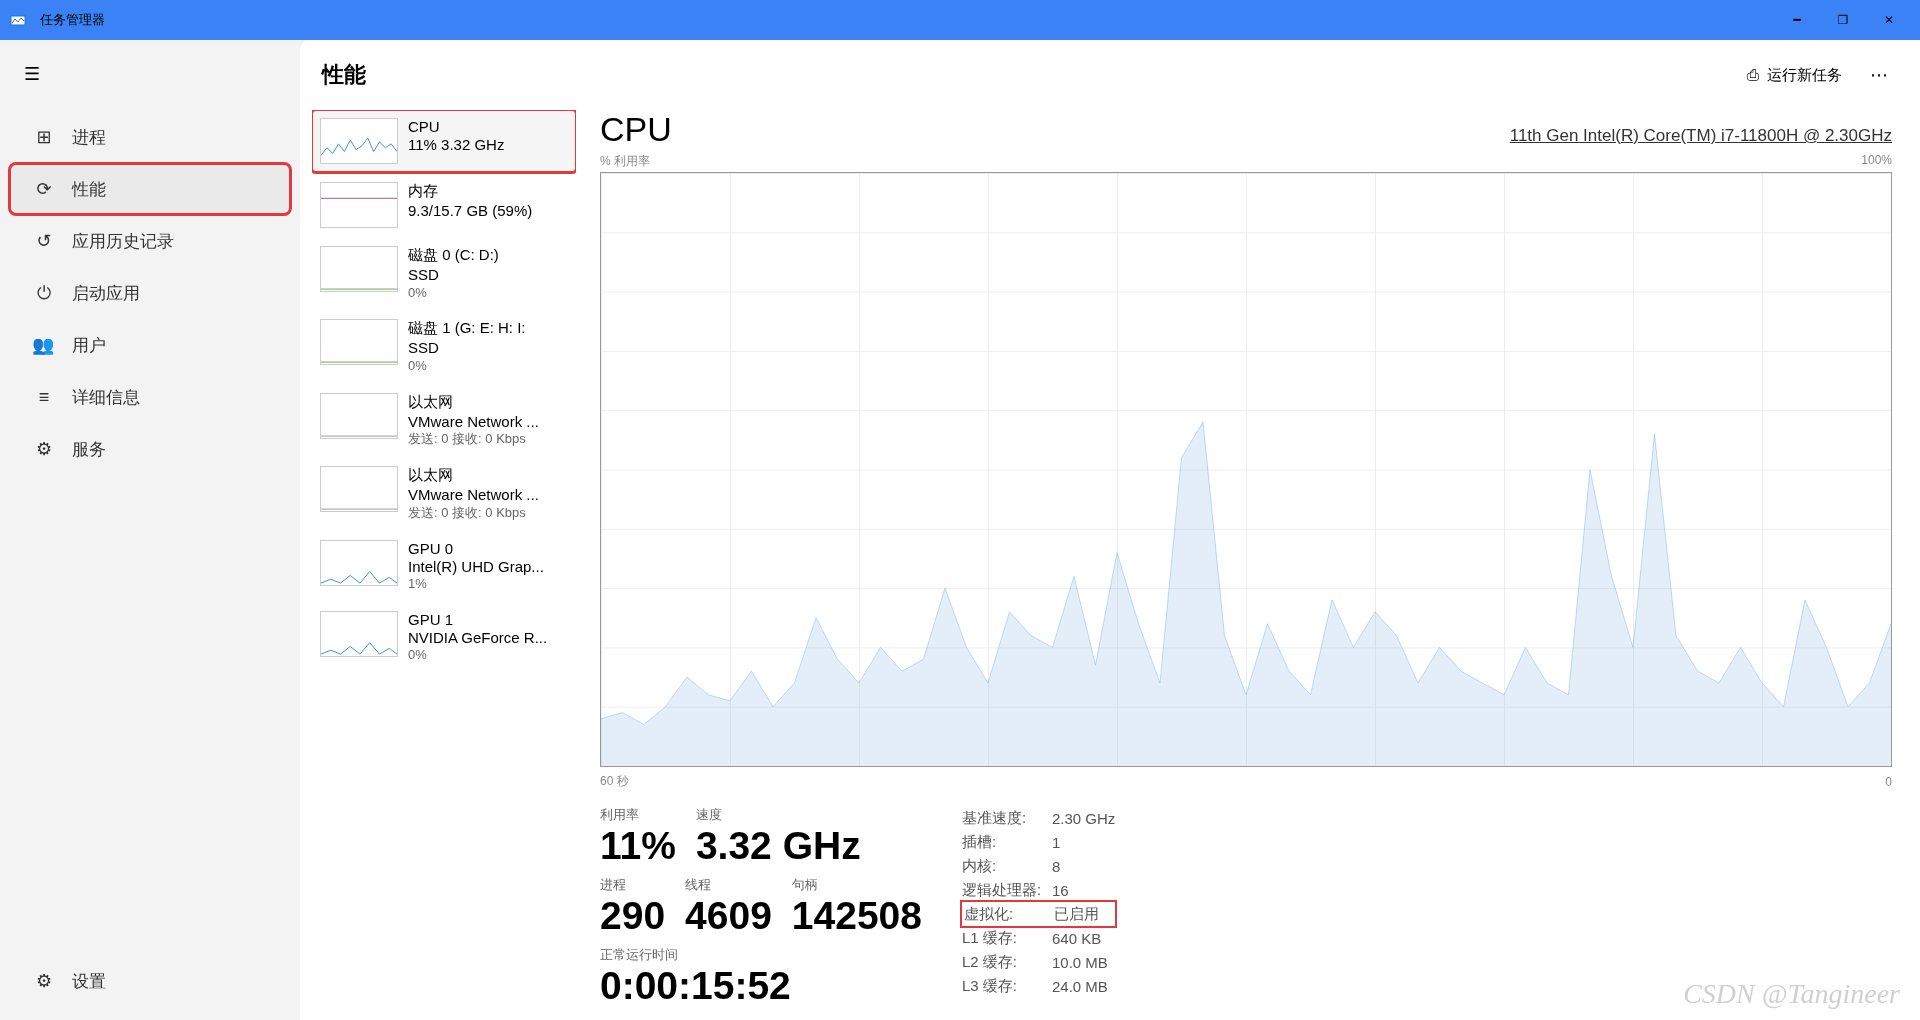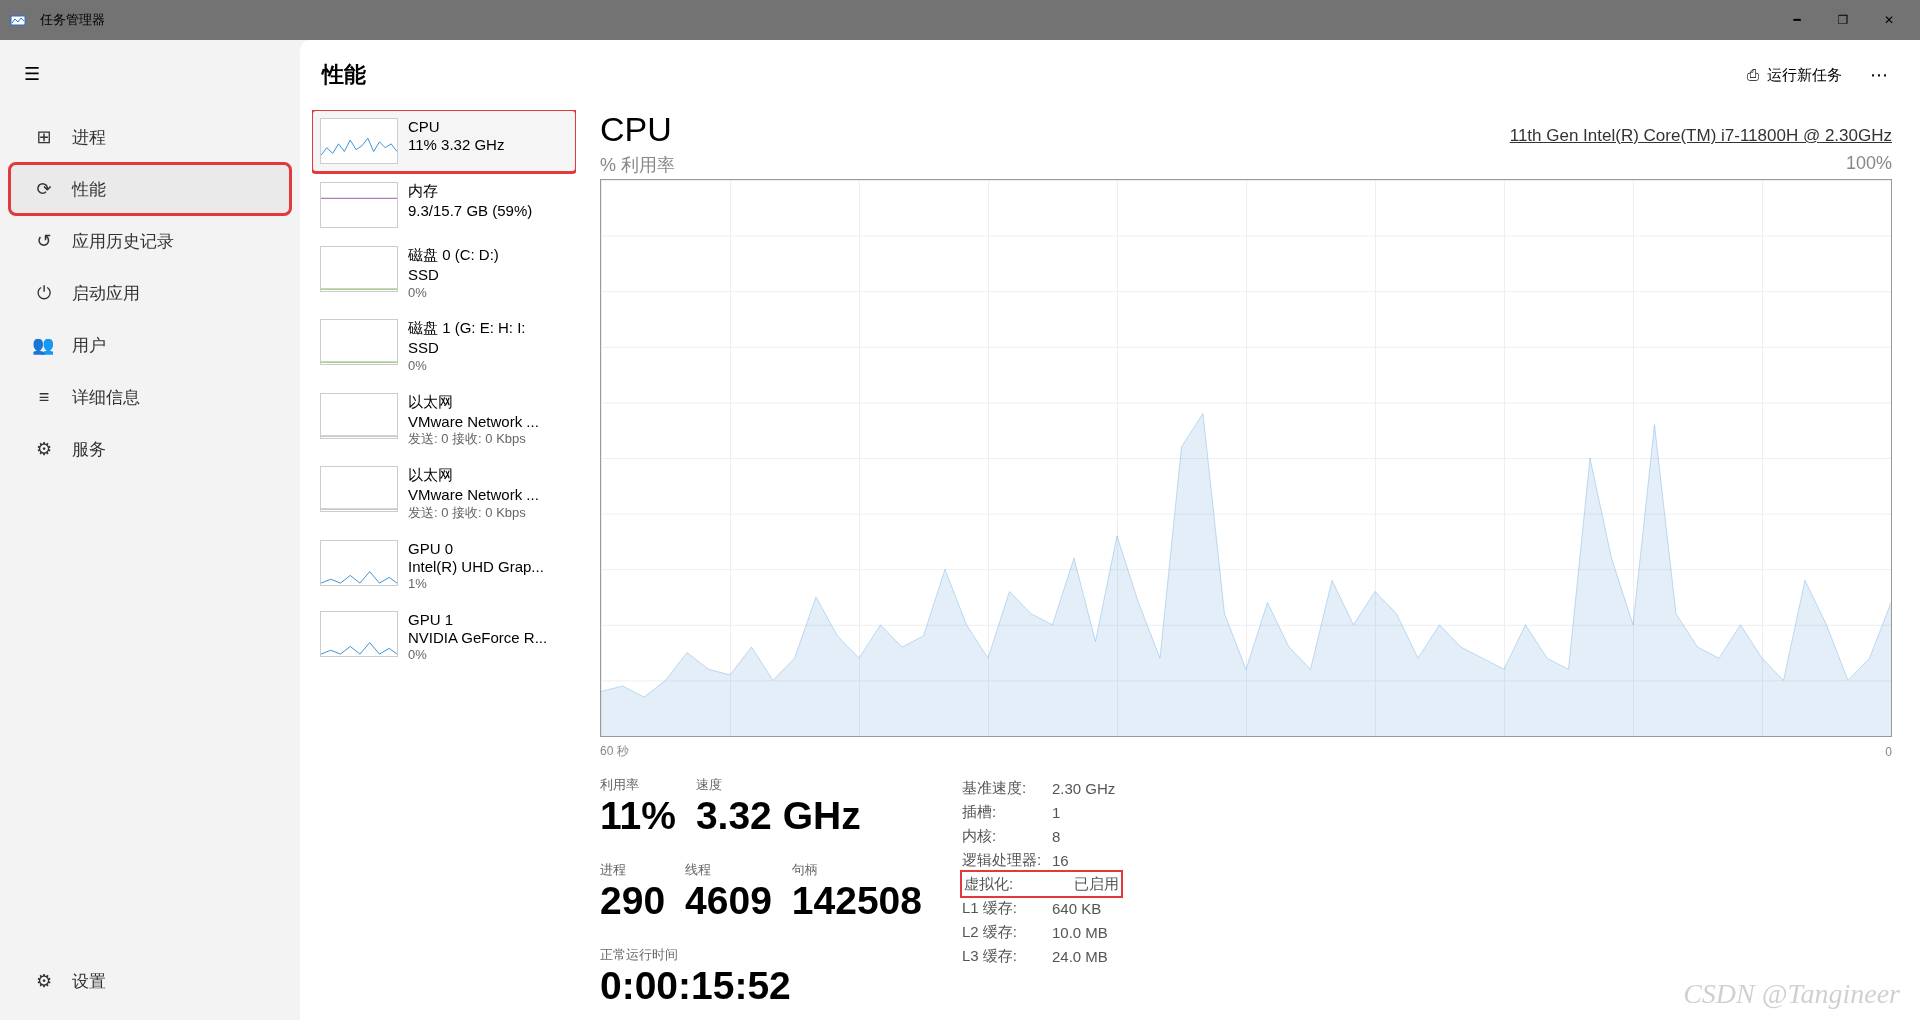--- a/index.html
+++ b/index.html
@@ -1,19 +1,19 @@
 <!DOCTYPE html>
 <html><head>
 <meta charset="utf-8">
 <style>
 * { margin: 0; padding: 0; box-sizing: border-box; font-family: "Microsoft YaHei", "Segoe UI", sans-serif; }
 body { background: #f3f3f3; width: 1920px; height: 1020px; overflow: hidden; position: relative; }
 
 
-.titlebar { height: 40px; background: #737373; display: flex; align-items: center; padding: 0 8px; }
+.titlebar { height: 40px; background: #3b82f6; display: flex; align-items: center; padding: 0 8px; }
 .titlebar-icon { width: 20px; height: 20px; margin-right: 12px; display: flex; align-items: center; justify-content: center; }
 .titlebar-title { font-size: 13px; color: #000; }
 .titlebar-controls { margin-left: auto; display: flex; }
 .titlebar-btn { width: 46px; height: 32px; display: flex; align-items: center; justify-content: center; font-size: 12px; }
 
 
 .layout { display: flex; height: calc(100% - 40px); }
 
 
 .sidebar { width: 300px; background: #f3f3f3; padding-top: 14px; display: flex; flex-direction: column; }
@@ -43,35 +43,35 @@
 .perf-thumb { width: 78px; height: 46px; border: 1px solid #ccc; margin-right: 10px; background: #fff; position: relative; overflow: hidden; }
 .perf-info .perf-title { font-size: 15px; color: #000; }
 .perf-info .perf-sub { font-size: 15px; color: #000000; line-height: 1.3; }
 .perf-info .perf-sub2 { font-size: 13px; color: #666; line-height: 1.3; }
 
 
 .detail { flex: 1; padding: 0 16px 0 24px; display: flex; flex-direction: column; overflow: hidden; }
 .detail-head { display: flex; align-items: baseline; margin-bottom: 4px; }
 .detail-title { font-size: 34px; font-weight: 400; }
 .cpu-name { margin-left: auto; font-size: 17px; color: #333; text-decoration: underline; }
-.chart-labels { display: flex; justify-content: space-between; font-size: 18px; color: #888; margin-bottom: 2px; }
+.chart-labels { display: flex; justify-content: space-between; font-size: 12px; color: #888; margin-bottom: 2px; }
 .chart-area { height: 600px; border: 1px solid #999; background: #fff; position: relative; margin-bottom: 6px; }
 .chart-grid { position: absolute; inset: 0; background-image: linear-gradient(#eee 1px, transparent 1px), linear-gradient(90deg, #eee 1px, transparent 1px); background-size: 10% 10%; }
 .chart-svg { position: absolute; inset: 0; width: 100%; height: 100%; }
 .time-labels { display: flex; justify-content: space-between; font-size: 12px; color: #888; margin-bottom: 16px; align-items: center; }
 
 .stats-row { display: flex; gap: 40px; }
-.stats-col-left { display: flex; flex-direction: column; gap: 23px; }
+.stats-col-left { display: flex; flex-direction: column; gap: 8px; }
 .big-row { display: flex; gap: 20px; }
 .big-stat .label { font-size: 13px; color: #666; }
 .big-stat .value { font-size: 39px; font-weight: bold; }
 .spec-table { font-size: 15px; color: #555; }
 .spec-table .spec-row { display: flex; height: 24px; align-items: center; }
 .spec-table .spec-key { width: 90px; }
-.spec-row.highlight { outline: 2px solid #e1393c; outline-offset: 0px; padding: 0 2px; gap: 20px; }
+.spec-row.highlight { outline: 2px solid #e1393c; outline-offset: 0px; padding: 0 2px; }
 
 .watermark { position: absolute; right: 20px; bottom: 10px; font-size: 28px; color: rgba(150,150,150,0.45); font-style: italic; font-family: Georgia, serif; pointer-events: none; }
 
 svg.mini { width: 100%; height: 100%; }
 </style>
 </head>
 <body>
 
 <div class="titlebar">
   <span class="titlebar-icon">

